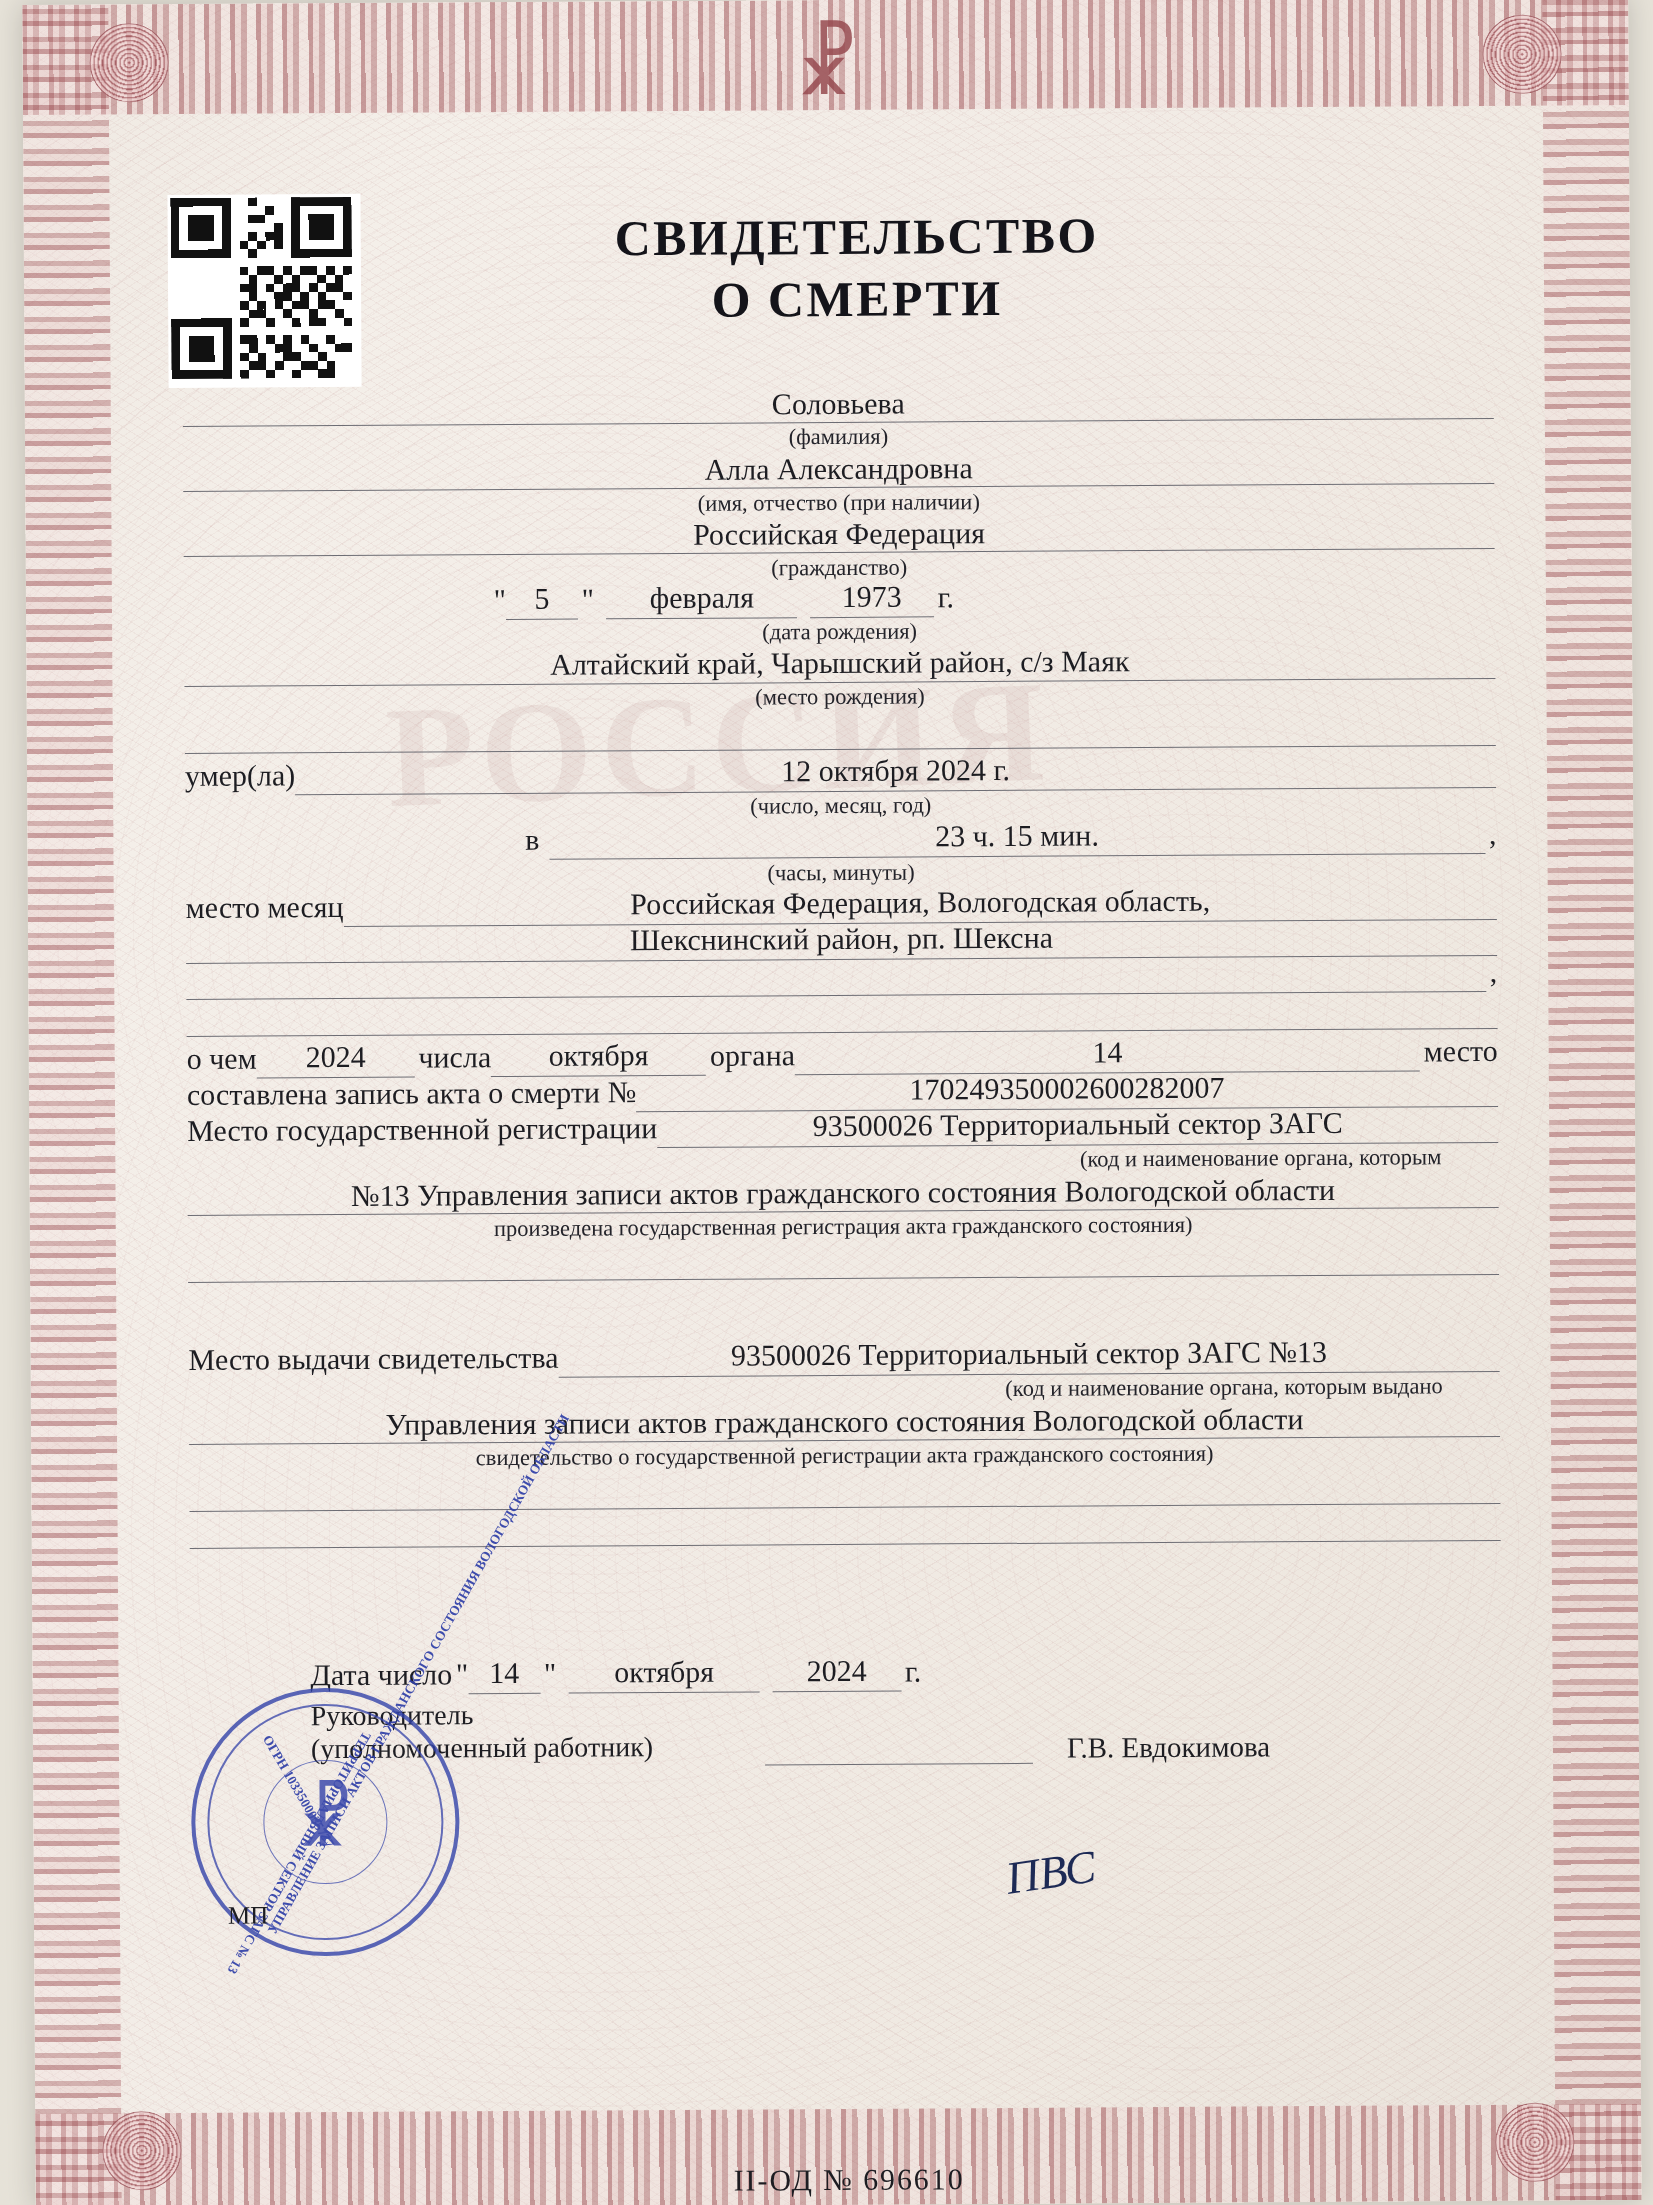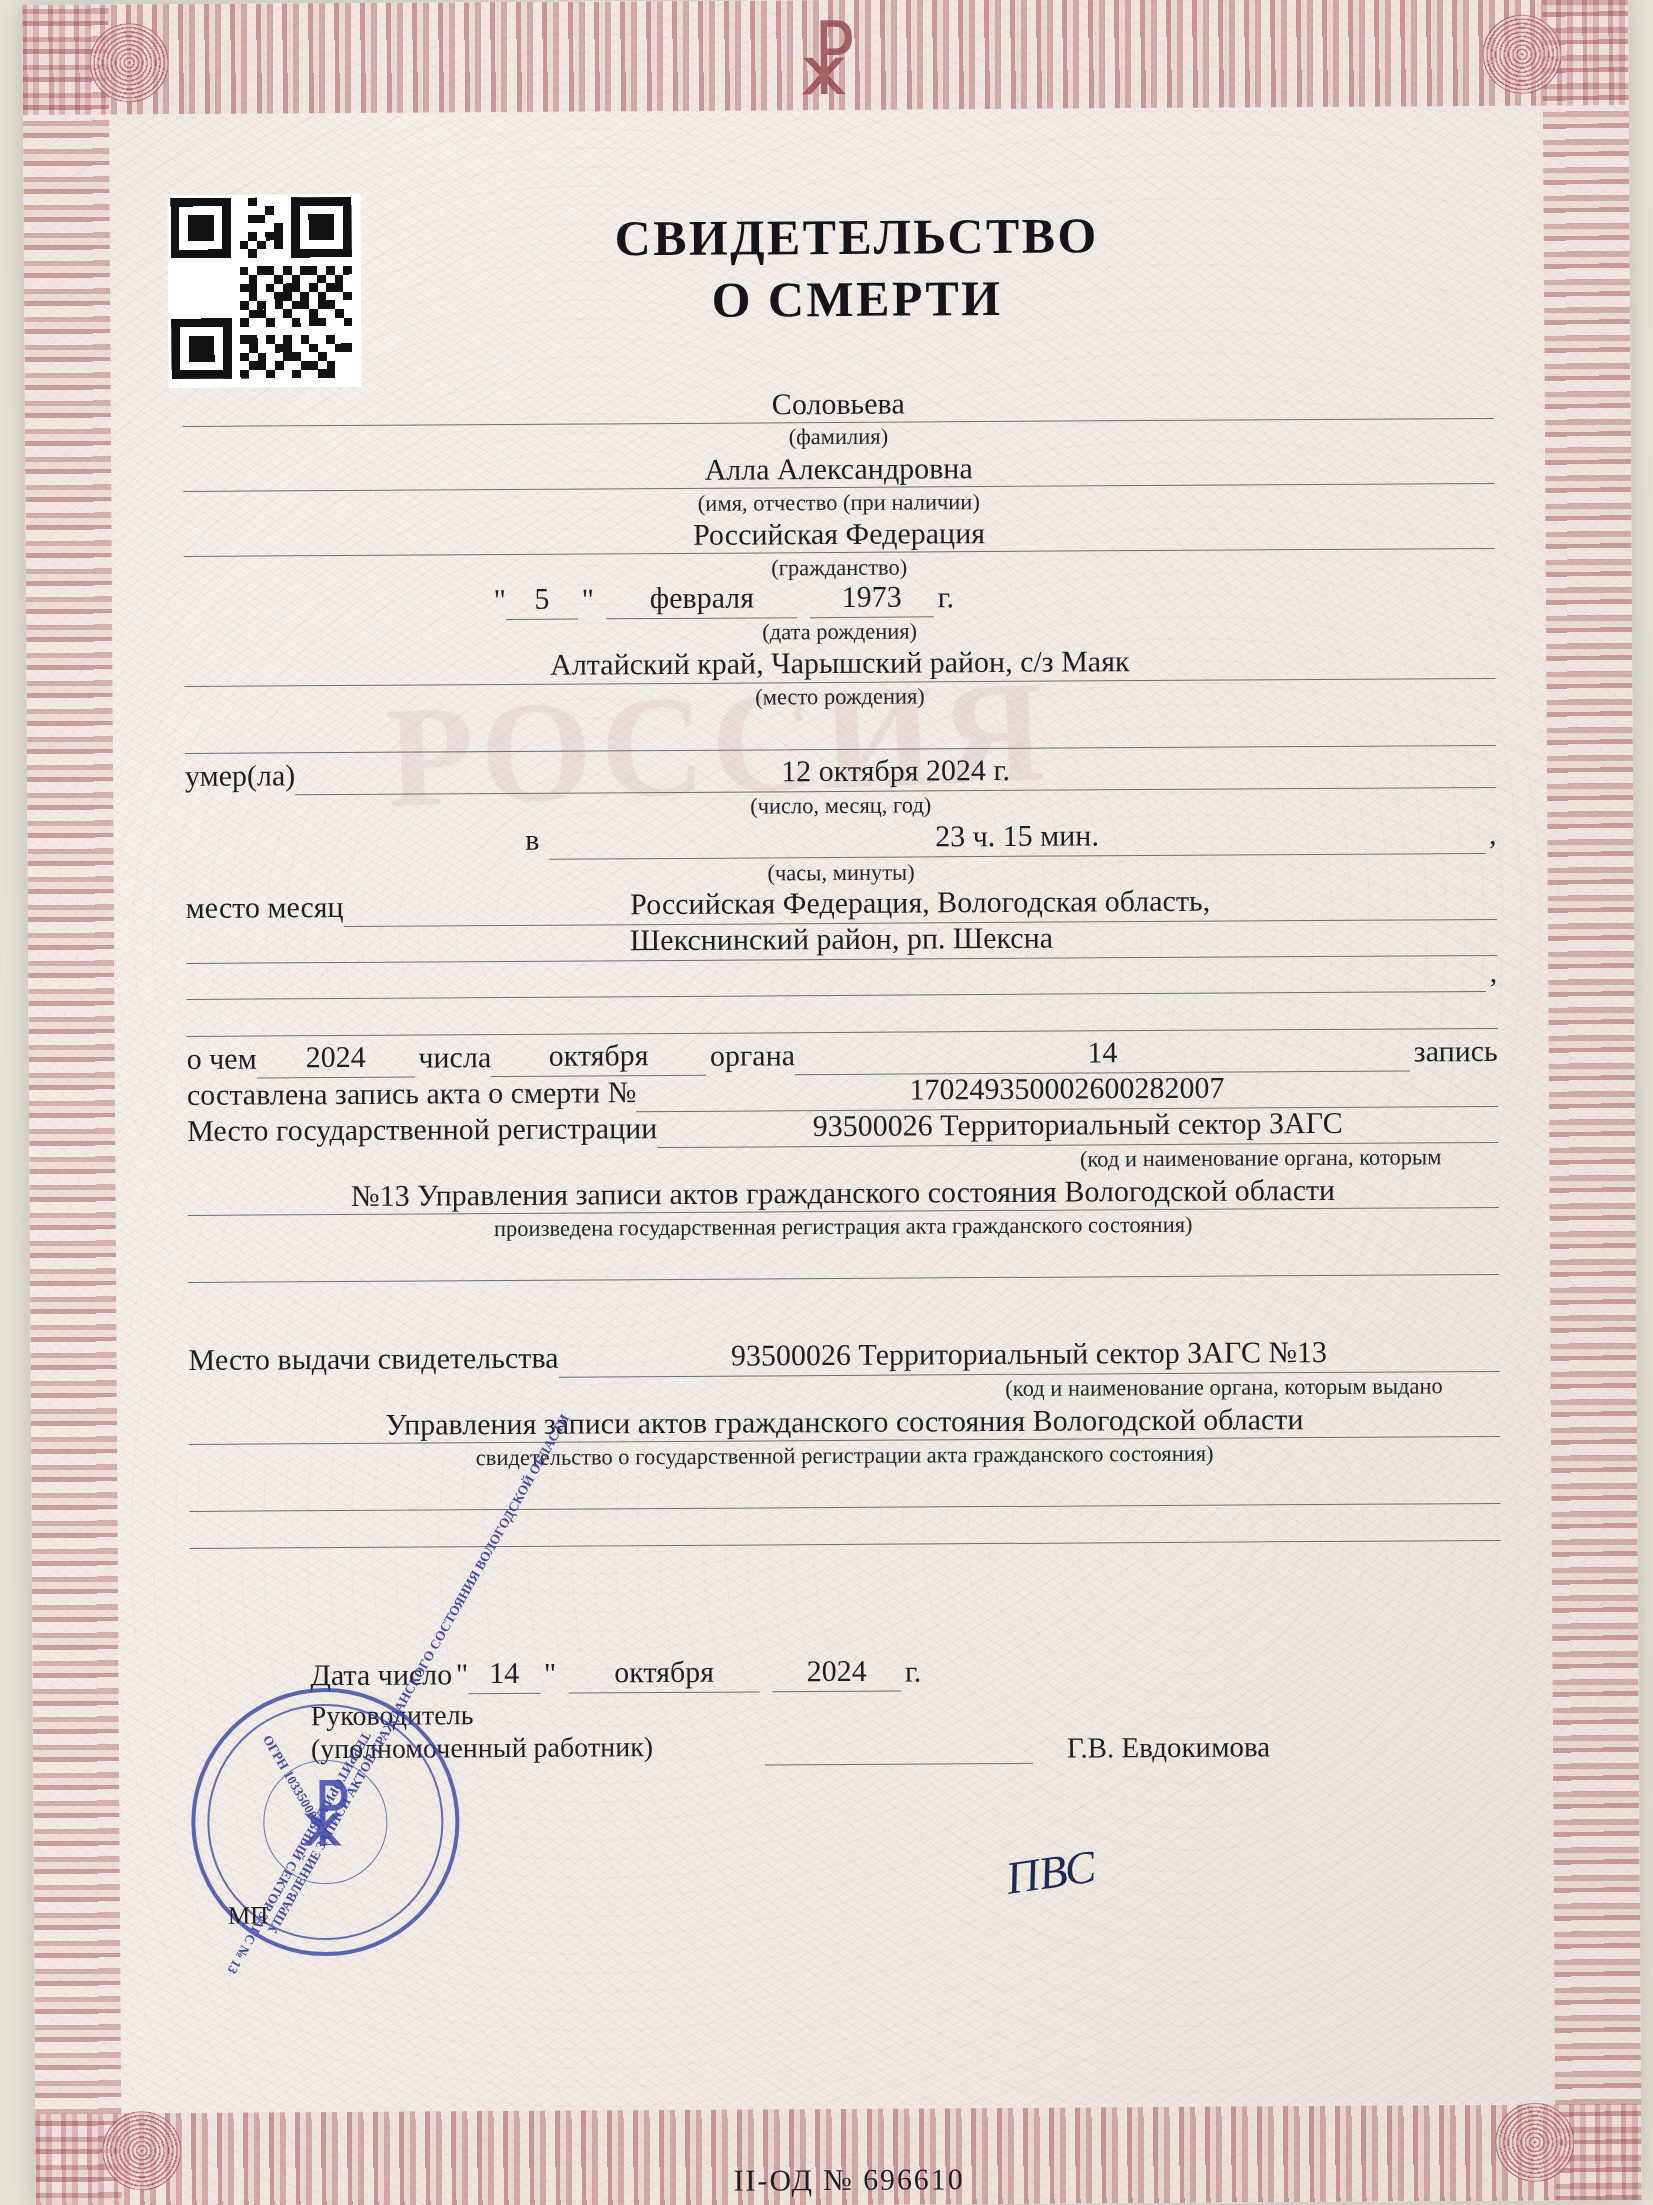--- a/index.html
+++ b/index.html
@@ -477,21 +477,21 @@
       </div>
 
       <div class="field-block" style="top:881px;">
         <div class="row">
           <span class="lbl">о чем</span>
           <span class="fill tight" style="width:158px;">2024</span>
           <span class="tail">числа</span>
           <span class="fill tight" style="width:215px;">октября</span>
           <span class="tail">органа</span>
           <span class="fill">14</span>
-          <span class="tail">запись</span>
+          <span class="tail">место</span>
         </div>
 
         <div class="row">
           <span class="lbl">составлена запись акта о смерти №</span>
           <span class="fill">170249350002600282007</span>
         </div>
 
         <div class="row">
           <span class="lbl">Место государственной регистрации</span>
           <span class="fill">93500026 Территориальный сектор ЗАГС</span>

